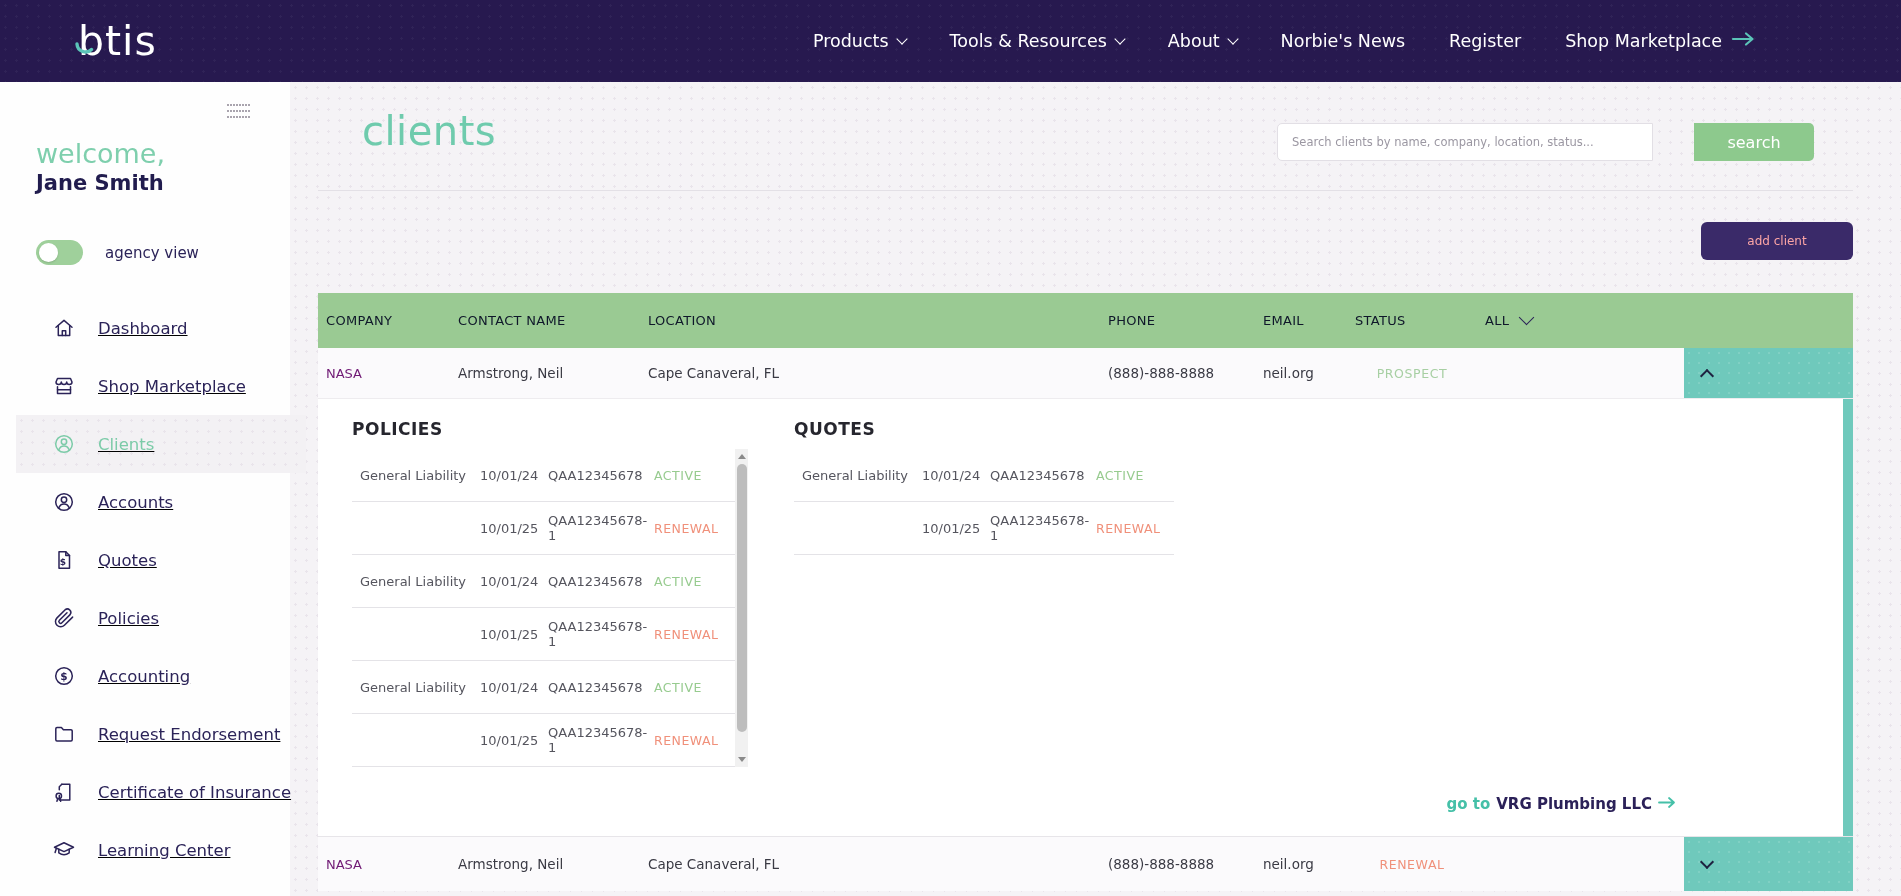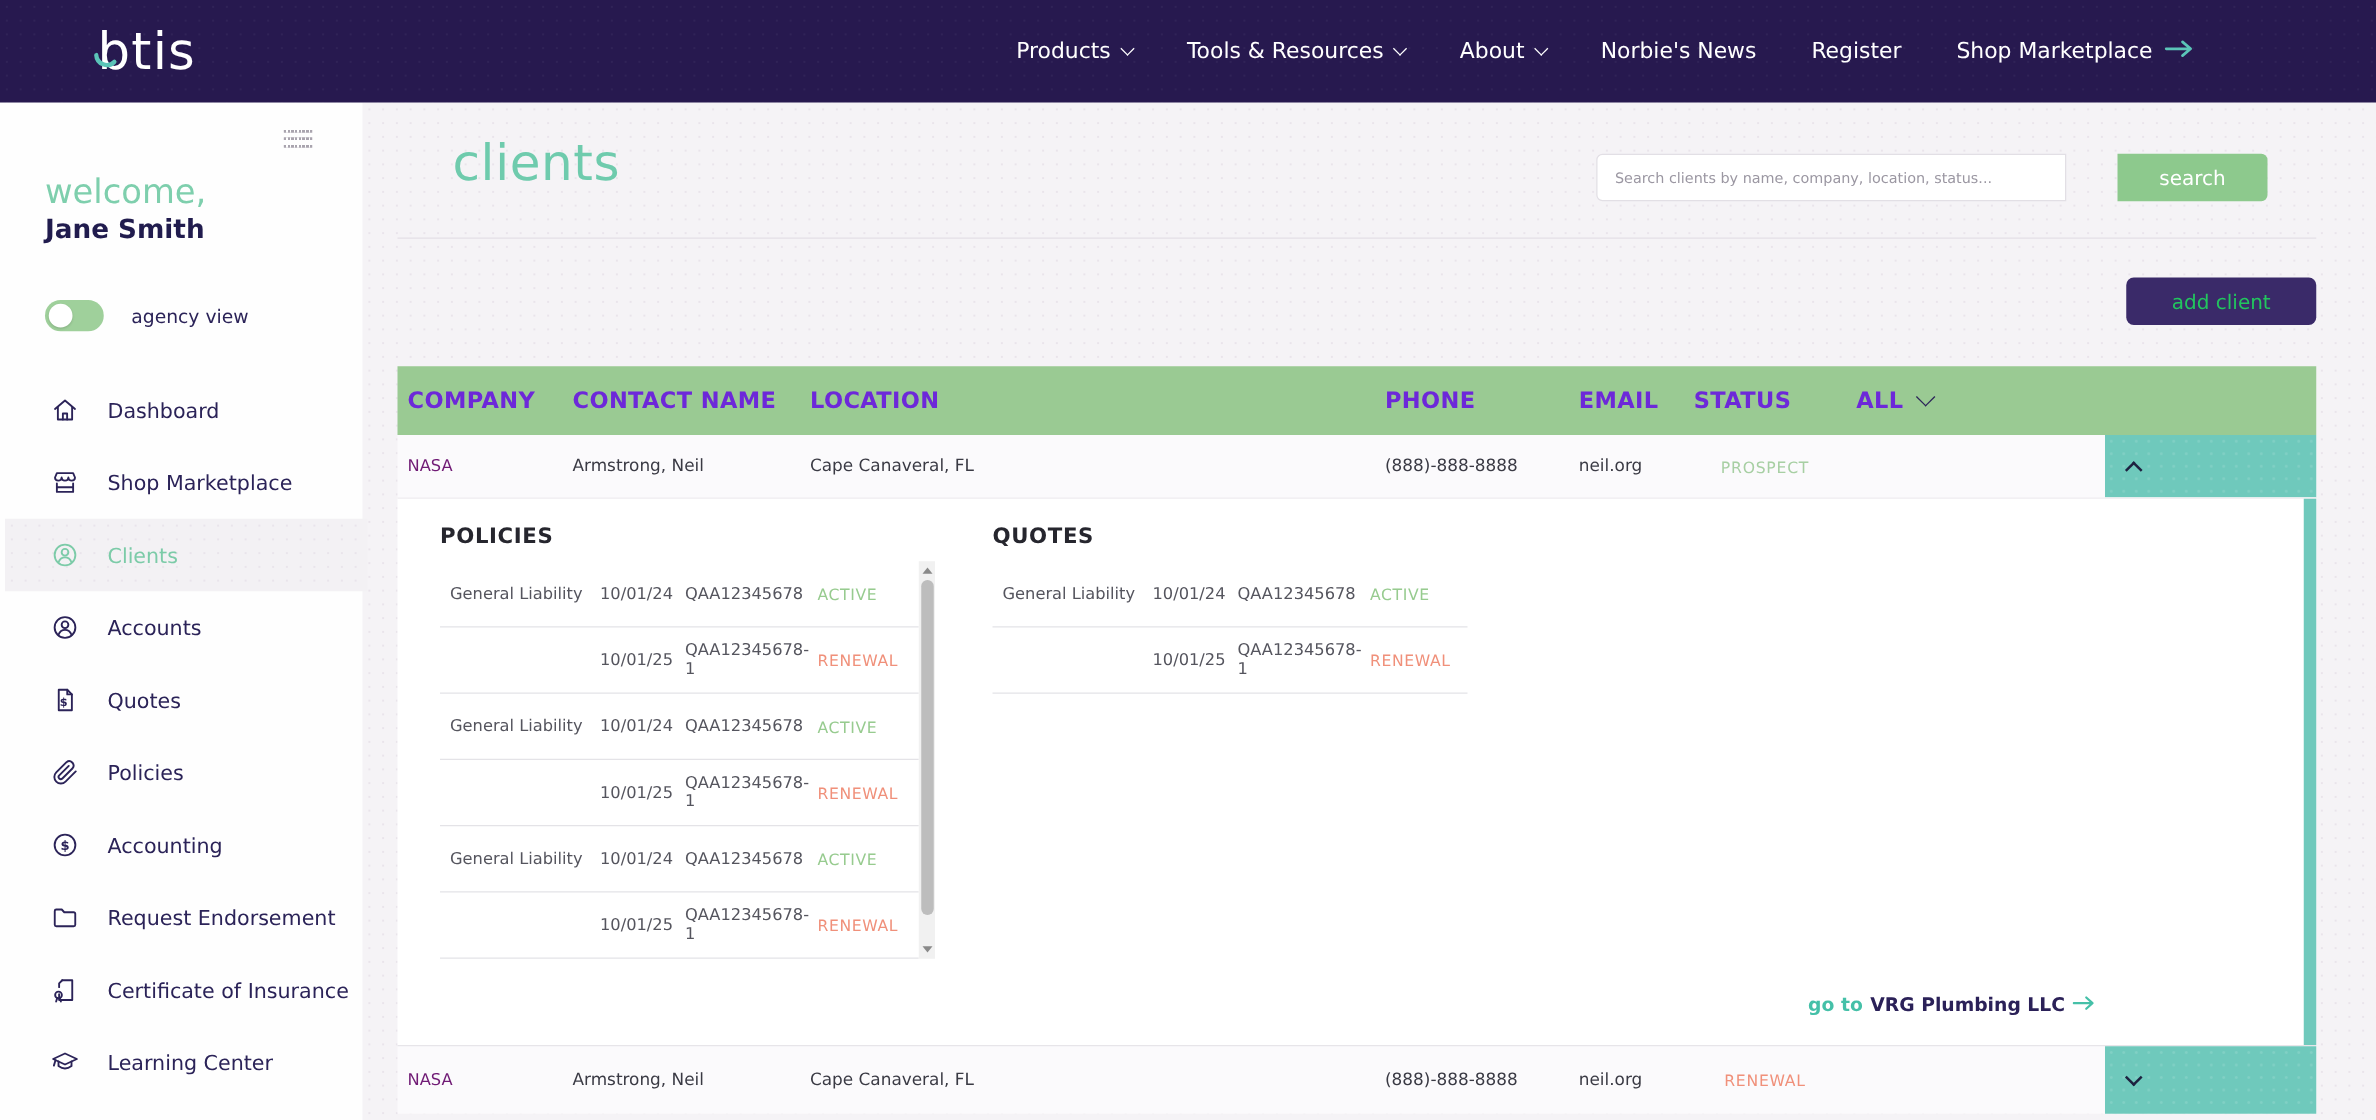--- a/index.html
+++ b/index.html
@@ -31,21 +31,21 @@
     background-image:repeating-linear-gradient(90deg,#A9A4AE 0 2px,#fff 2px 3px); }
   .welcome-block { position:absolute; left:36px; top:56px; }
   .welcome-line { color:#7ECFAD; font-size:27px; font-weight:500; line-height:1.2; }
   .user-name { color:#211C4E; font-size:21px; font-weight:700; line-height:1.25; }
   .toggle-row { position:absolute; left:36px; top:158px; display:flex; align-items:center; }
   .toggle { width:47px; height:25px; border-radius:13px; background:#9FD09B;
     position:relative; cursor:pointer; }
   .toggle-knob { position:absolute; left:3px; top:3px; width:19px; height:19px;
     border-radius:50%; background:#fff; box-shadow:0 1px 2px rgba(0,0,0,.15); }
   .toggle-label { margin-left:22px; font-size:15px; color:#2B2358; }
-  .menu { position:absolute; left:4px; top:217px; width:290px; }
+  .menu { position:absolute; left:16px; top:217px; width:290px;text-decoration:underline; }
   .menu-item { height:58px; display:flex; align-items:center; padding-left:36px;
     gap:22px; cursor:pointer; color:#2B2358; font-size:16.5px; font-weight:500; }
   .menu-item svg { flex:0 0 24px; stroke:#2B2358; }
   .menu-item.active { background:#F3F1F4;
     background-image:radial-gradient(#E9E4EB 1px, transparent 1.1px); background-size:11px 11px;
     color:#7CCBA8; }
   .menu-item.active svg { stroke:#7CCBA8; }
   .icn { width:24px; height:24px; fill:none; stroke-width:1.5;
     stroke-linecap:round; stroke-linejoin:round; }
 
@@ -61,30 +61,30 @@
   .search-input { flex:1; height:38px; border:1px solid #E2DFE5; border-radius:5px 0 0 5px;
     background:#fff; padding:0 14px; font-size:11.5px; color:#444;
     font-family:inherit; outline:none; }
   .search-input::placeholder { color:#9B97A2; }
   .search-btn { width:120px; height:38px; border:none; border-radius:0 5px 5px 0;
     background:#8DC98D; color:#fff; font-size:16px; font-weight:500;
     font-family:inherit; cursor:pointer; }
   .divider { position:absolute; left:28px; top:108px; width:1535px; height:1px;
     background:#E3E0E6; }
   .add-client-btn { position:absolute; top:140px; right:48px; width:152px; height:38px;
-    background:#3A2A69; color:#22c55e; border:none; border-radius:6px;
-    font-size:16px; font-weight:500; font-family:inherit; cursor:pointer; }
+    background:#3A2A69; color:#fca5a5; border:none; border-radius:6px;
+    font-size:12px; font-weight:500; font-family:inherit; cursor:pointer; }
 
   
   .table { position:absolute; left:28px; top:211px; width:1535px; }
   .thead, .trow { display:grid;
     grid-template-columns:132px 190px 460px 155px 92px 130px 207px 169px;
     align-items:center; }
-  .thead { height:55px; background:#9ACA93; color:#6d28d9; font-size:18px;
-    font-weight:700; letter-spacing:.3px; }
+  .thead { height:55px; background:#9ACA93; color:#0f172a; font-size:13px;
+    font-weight:400; letter-spacing:.3px; }
   .thead > div, .trow > div { padding-left:8px; }
   .trow { height:50px; background:#FBFAFC; font-size:13.5px; color:#3A3A44;
     cursor:pointer; }
   .trow.bottom { height:55px; border-top:1px solid #E7E5E9; }
   .company-link { color:#701a75; font-size:13px; cursor:pointer; }
   .cell-status { text-align:center; font-size:12.5px; letter-spacing:.6px; padding-left:0 !important; }
   .st-prospect { color:#A7CFA3; }
   .st-renewal  { color:#F0907A; }
   .filter-cell { display:flex; align-items:center; gap:12px; }
   .chev-all { width:11px; height:11px; border-width:1.5px;

